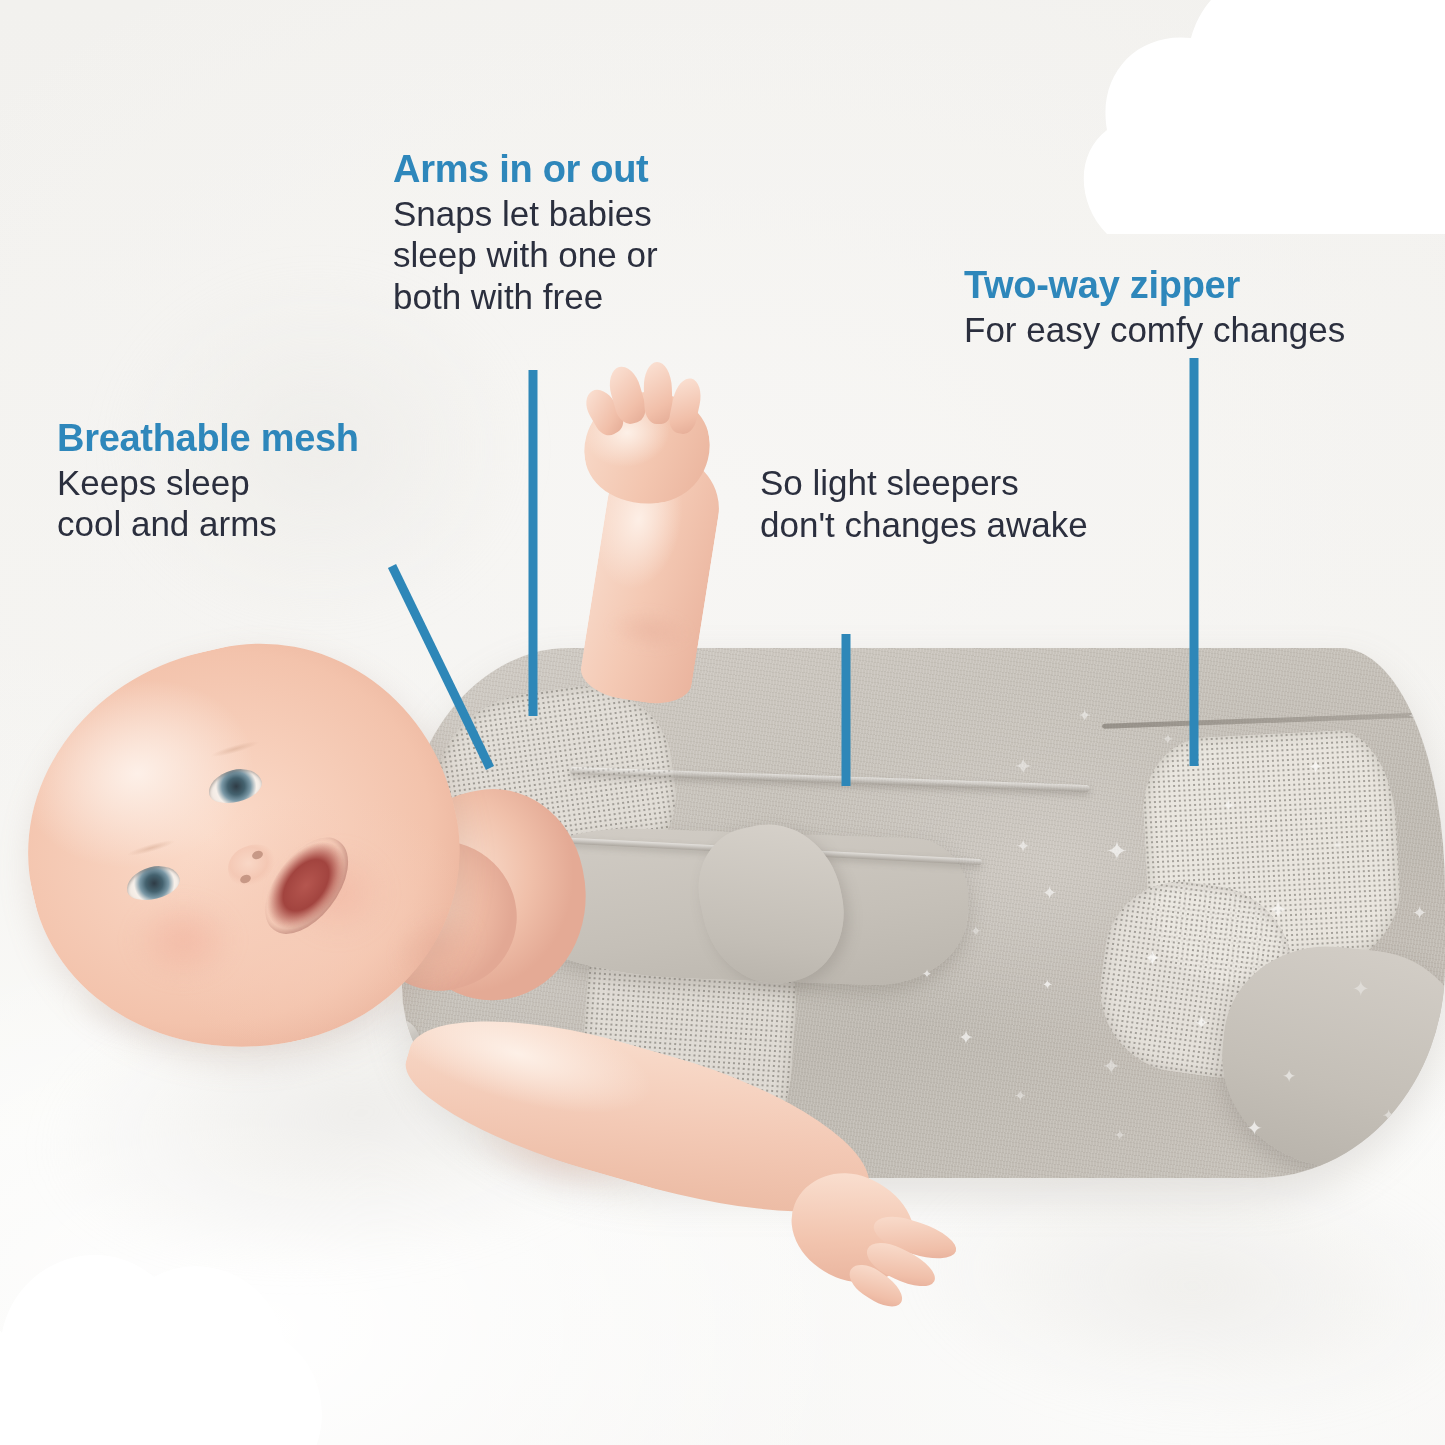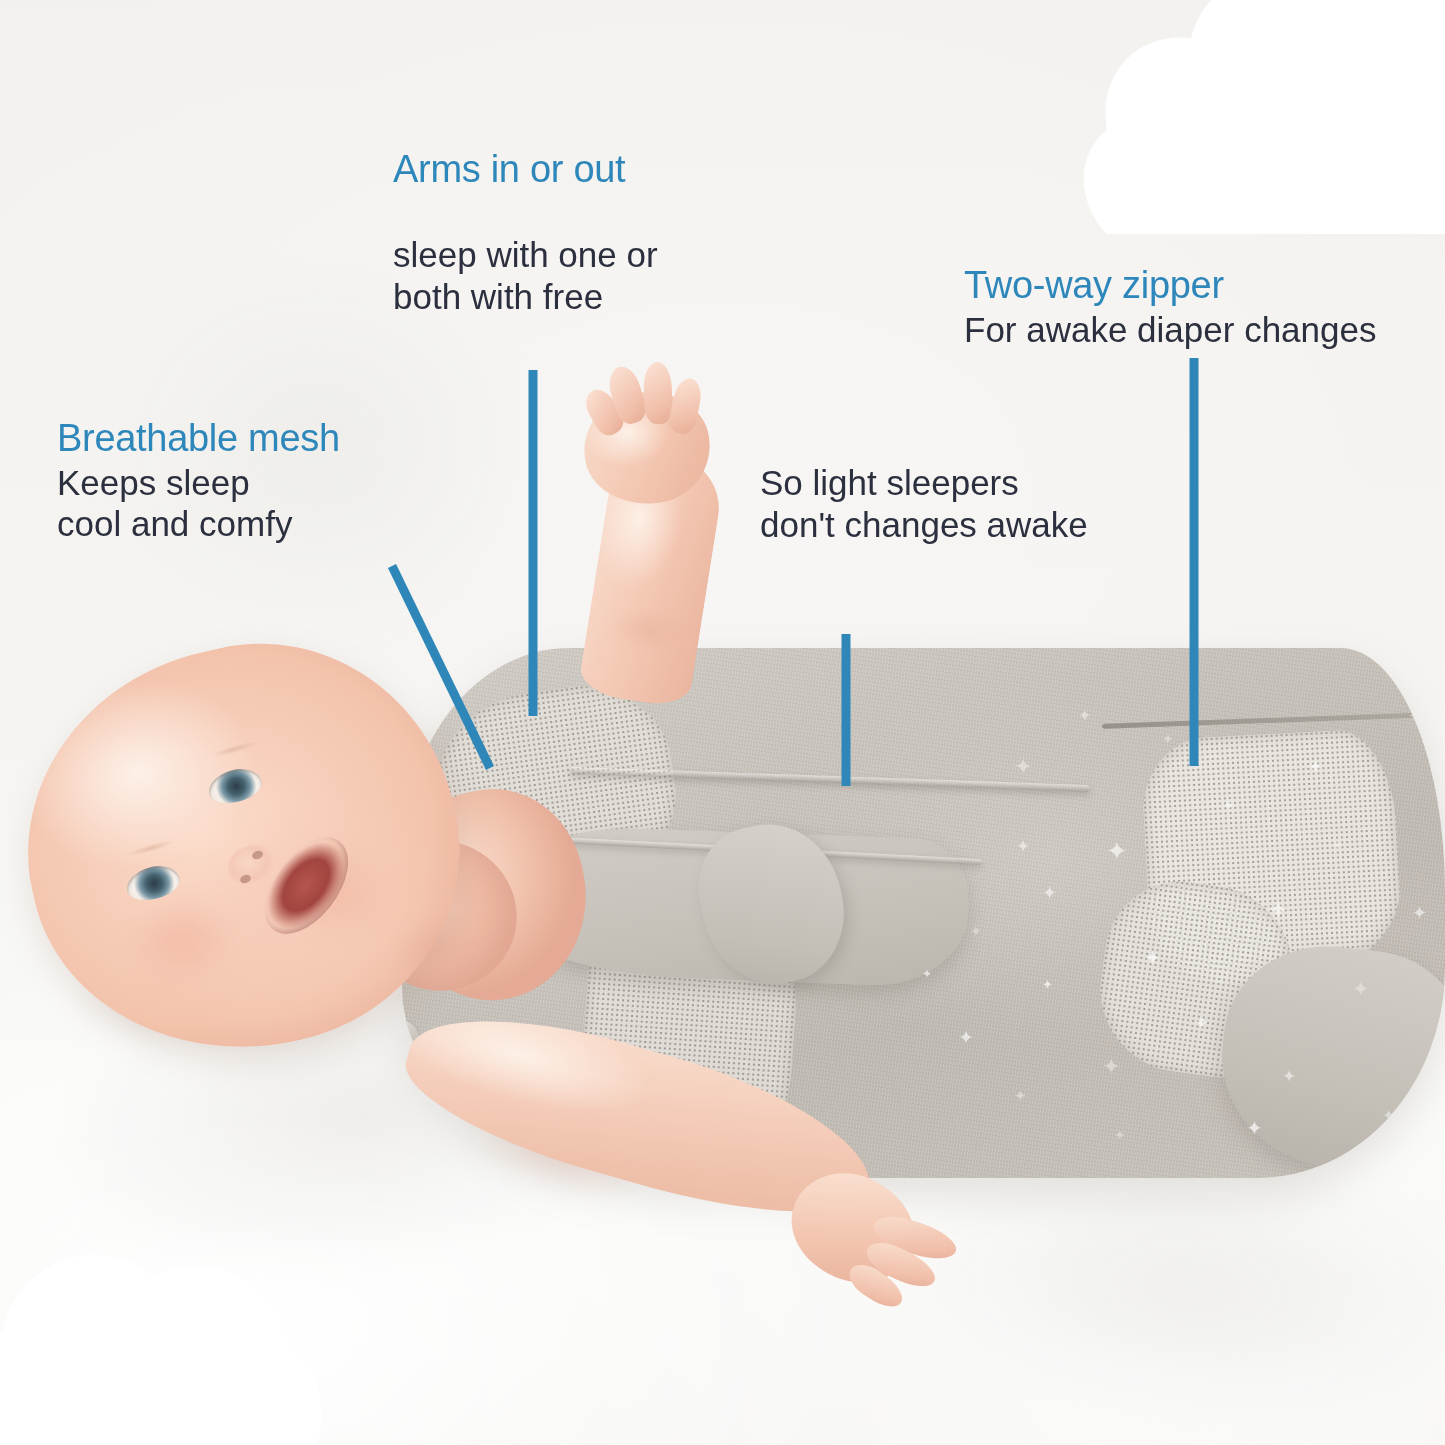--- a/index.html
+++ b/index.html
@@ -404,21 +404,21 @@
     pointer-events: none;
   }
   .cloud-tr { right: -22px; top: -96px; width: 400px; height: 330px; }
   .cloud-bl { left: -96px; bottom: -60px; width: 430px; height: 300px; }
 
   
   .callout { position: absolute; }
   .callout h3 {
     margin: 0 0 2px 0;
     font-size: 38px;
-    font-weight: normal;
+    font-weight: bold;
     line-height: 1.12;
     letter-spacing: -0.3px;
     color: #2e87bb;
     white-space: nowrap;
   }
   .callout p {
     margin: 0;
     font-size: 35px;
     font-weight: normal;
     line-height: 1.19;
@@ -536,38 +536,38 @@
   <svg class="leaders" viewBox="0 0 1445 1445">
     <line x1="392" y1="566" x2="490" y2="768" stroke="#2e87b8" stroke-width="9" stroke-linecap="butt"></line>
     <line x1="533" y1="370" x2="533" y2="716" stroke="#2e87b8" stroke-width="9" stroke-linecap="butt"></line>
     <line x1="846" y1="634" x2="846" y2="786" stroke="#2e87b8" stroke-width="9" stroke-linecap="butt"></line>
     <line x1="1194" y1="358" x2="1194" y2="766" stroke="#2e87b8" stroke-width="9" stroke-linecap="butt"></line>
   </svg>
 
   <div class="callout c-arms">
     <h3>Arms in or out</h3>
     <p>
-      <br>
+      <span>Snaps let babies</span><br>
       <span>sleep with one or</span><br>
       <span>both with free</span>
     </p>
   </div>
 
   <div class="callout c-zipper">
     <h3>Two-way zipper</h3>
     <p>
-      <span>For awake diaper changes</span>
+      <span>For easy comfy changes</span>
     </p>
   </div>
 
   <div class="callout c-mesh">
     <h3>Breathable mesh</h3>
     <p>
       <span>Keeps sleep</span><br>
-      <span>cool and comfy</span>
+      <span>cool and arms</span>
     </p>
   </div>
 
   <div class="callout c-velcro">
     <p>
       <span>So light sleepers</span><br>
       <span>don't changes awake</span>
     </p>
   </div>
 

